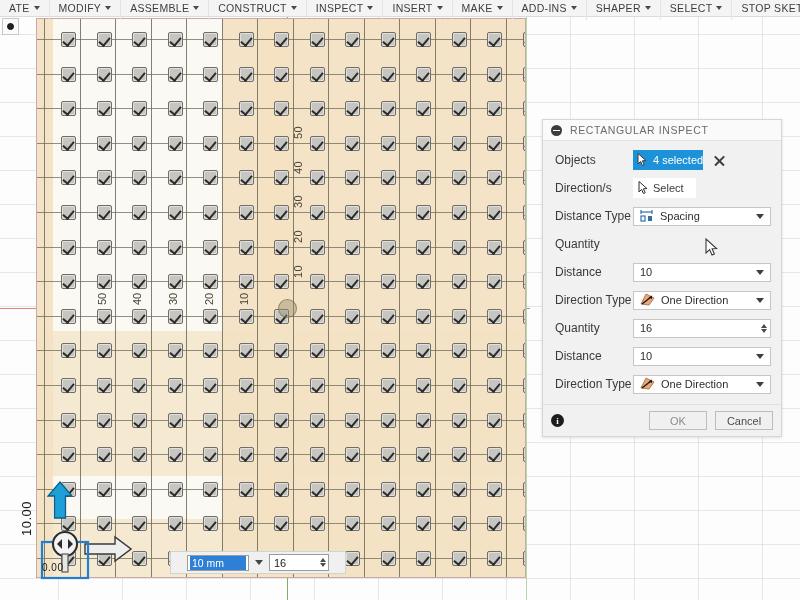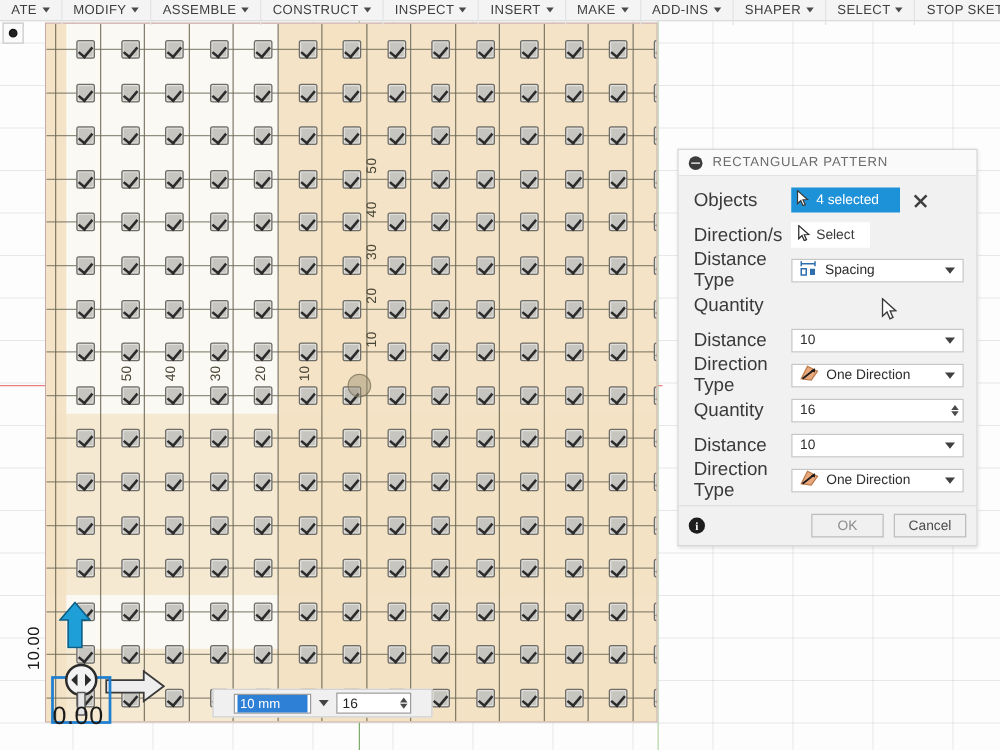--- a/index.html
+++ b/index.html
@@ -133,21 +133,21 @@
 
   
   #dimtext-10 {
     position: absolute; left: 19px; top: 536px;
     font-size: 13px; color: #1a1a1a;
     transform: rotate(-90deg); transform-origin: left top;
     white-space: nowrap; letter-spacing: .5px;
   }
   #dimtext-0 {
     position: absolute; left: 42px; top: 562px;
-    font-size: 20px; color: #1a1a1a; letter-spacing: .5px;
+    font-size: 10px; color: #1a1a1a; letter-spacing: .5px;
   }
 
   
   #menubar {
     position: absolute; left: 0; top: 0; width: 800px; height: 17px;
     background: #f4f4f4;
     border-bottom: 1px solid #dcdcdc;
     display: flex; align-items: center;
     z-index: 40;
   }
@@ -260,29 +260,29 @@
   }
   #panel-body { padding: 5px 0 6px 0; background: #f1f1f1; }
 
   .row {
     display: flex; align-items: center;
     height: 28px;
     padding: 0 10px 0 12px;
   }
   .row .lbl {
     width: 78px; flex: 0 0 78px;
-    font-size: 15px; color: #3a3a3a;
+    font-size: 12px; color: #3a3a3a;
   }
   .row .ctl { flex: 1; display: flex; align-items: center; gap: 6px; }
 
   .btn-selected {
     background: #1e92d8;
     color: #ffffff;
     height: 20px;
-    padding: 0 17px 0 4px;
+    padding: 0 0 0 4px;
     display: flex; align-items: center; gap: 5px;
     font-size: 11px;
     border: none;
   }
   .btn-plain {
     background: #ffffff;
     color: #3a3a3a;
     height: 20px;
     padding: 0 11px 0 4px;
     display: flex; align-items: center; gap: 4px;
@@ -752,21 +752,21 @@
       <span class="spin">
         <i class="up"></i>
           <i class="down"></i>
       </span>
     </div>
   </div>
 
   <div id="panel">
     <div id="panel-header">
       <span id="panel-collapse"></span>
-      <span id="panel-title">RECTANGULAR PATTERN</span>
+      <span id="panel-title">RECTANGULAR INSPECT</span>
     </div>
     <div id="panel-body">
         <div class="row">
           <div class="lbl">Objects</div>
           <div class="ctl">
             <div class="btn-selected">
               <span><svg class="cursor-glyph" viewBox="0 0 11 13">
                   <polygon points="1,0.5 1,11 3.6,8.4 5.4,12.5 7.2,11.7 5.4,7.8 9,7.6" fill="#ffffff" stroke="#3a3a3a" stroke-width="1"></polygon>
                 </svg></span>
               <span>4 selected</span>

